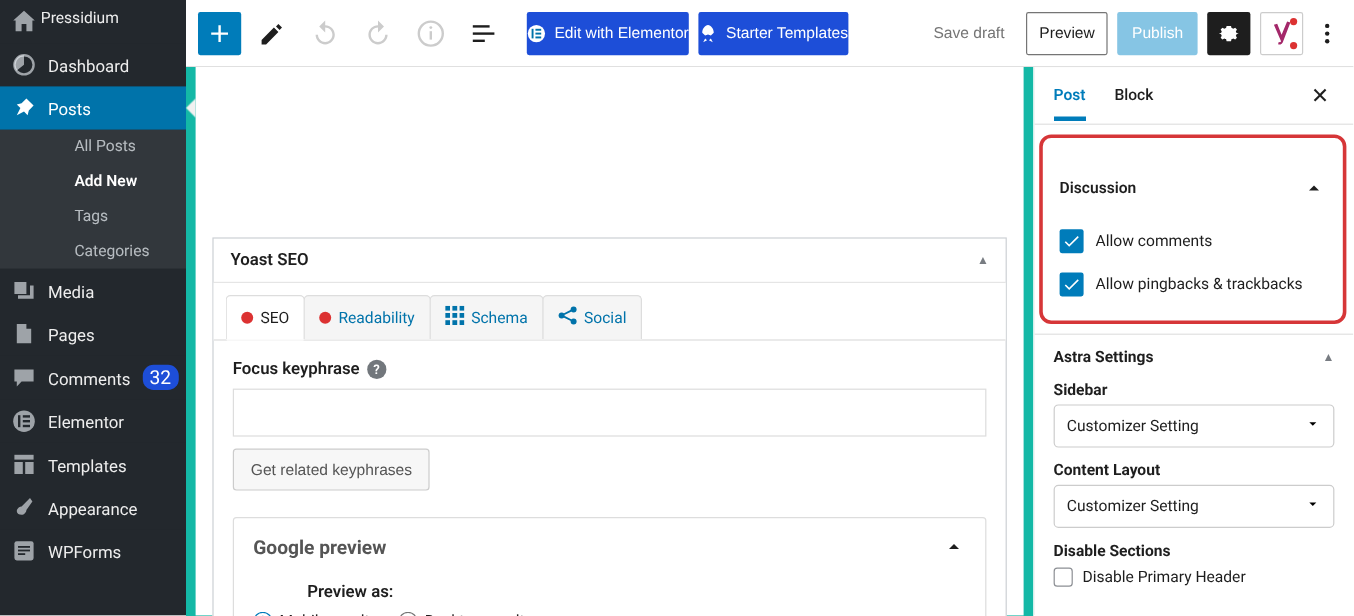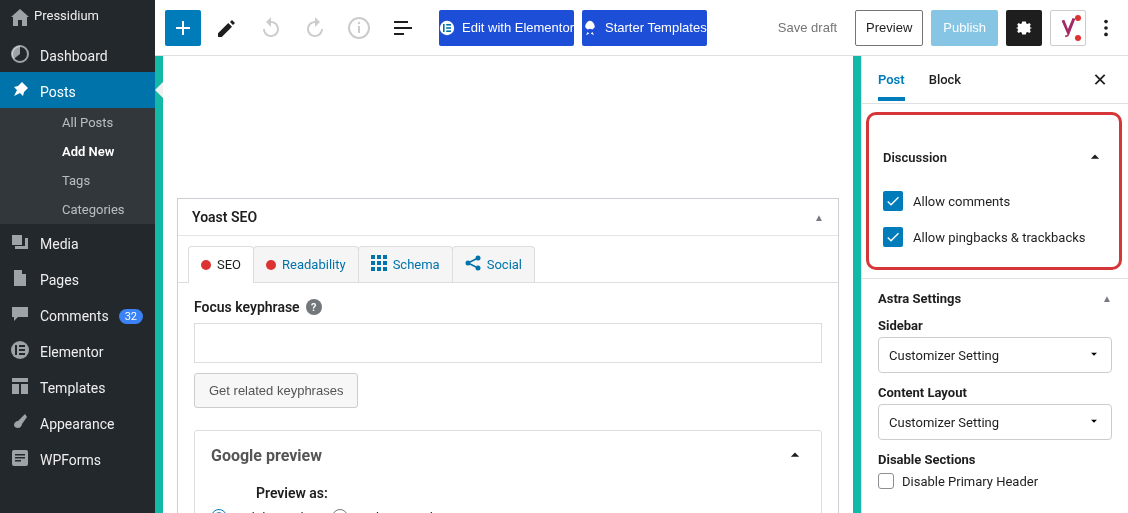--- a/index.html
+++ b/index.html
@@ -7,21 +7,21 @@
   
   
   .admin-sidebar { width: 155px; background: #23282d; color: #eee; flex-shrink: 0; }
   .admin-sidebar .site-name { display: flex; align-items: flex-start; padding: 8px 10px; background: #23282d; color: #eee; gap: 4px; }
   .admin-sidebar .menu-item { display: flex; align-items: flex-end; padding: 8px 10px; background: #23282d; color: #eee; gap: 10px; cursor: pointer; font-size: 14px; }
   .admin-sidebar .menu-item.active { background: #0073aa; color: #fff; position: relative; }
   .admin-sidebar .menu-item.active::after { content: ""; position: absolute; right: -8px; top: 50%; transform: translateY(-50%); border: 8px solid transparent; border-right-color: #f1f1f1; }
   .admin-sidebar .submenu { background: #32373c; }
   .admin-sidebar .submenu-item { padding: 7px 10px 7px 14px; color: rgba(240,245,250,.7); font-size: 13px; cursor: pointer; margin-left: 48px; }
   .admin-sidebar .submenu-item.current { color: #fff; font-weight: 600; }
-  .admin-sidebar .badge { background: #3b82f6; color: #fff; border-radius: 9px; font-size: 11px; padding: 1px 6px; margin-left: 0; }
+  .admin-sidebar .badge { background: #1d4ed8; color: #fff; border-radius: 9px; font-size: 16px; padding: 1px 6px; margin-left: 0; }
   .sidebar-icon { width: 20px; height: 20px; display: inline-flex; align-items: center; justify-content: center; }
   .sidebar-icon svg { width: 20px; height: 20px; fill: rgba(240,245,250,.6); }
   .menu-item.active .sidebar-icon svg { fill: #fff; }
 
   
   .editor { flex: 1; display: flex; flex-direction: column; }
   .editor-topbar { height: 56px; border-bottom: 1px solid #e0e0e0; display: flex; align-items: center; padding: 0 10px; gap: 8px; }
   .sq-btn { width: 36px; height: 36px; display: inline-flex; align-items: center; justify-content: center; border-radius: 2px; cursor: pointer; }
   .sq-btn.blue { background: #007cba; color: #fff; }
   .sq-btn svg { width: 24px; height: 24px; fill: currentColor; }

